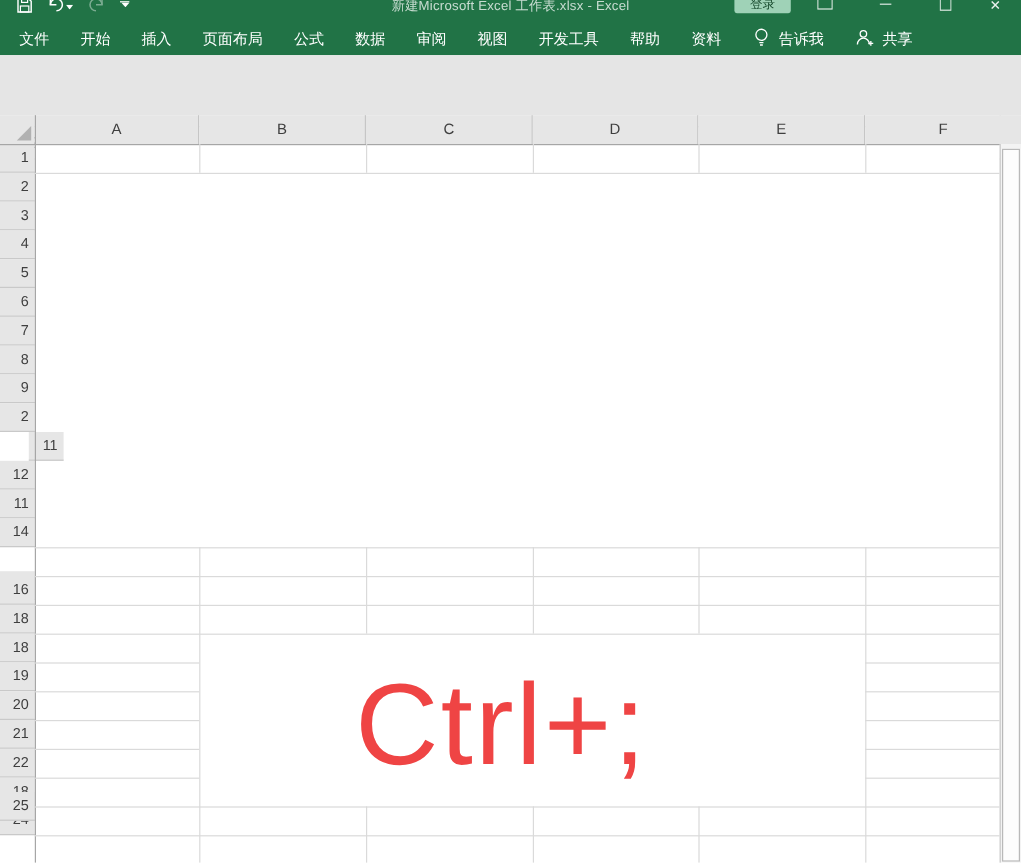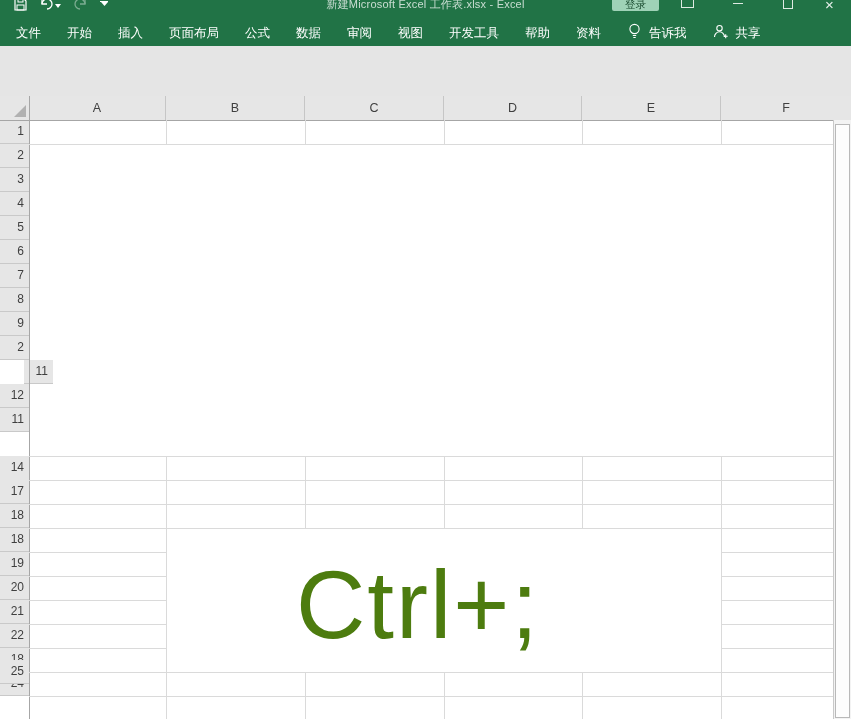--- a/index.html
+++ b/index.html
@@ -177,21 +177,21 @@
           </svg>
       </span>
     </div>
   </div>
 
   <div id="cells" class="abs"></div>
   <div id="corner" class="abs">
       <span class="tri"></span>
     </div>
 
-  <div id="overlay-caption" class="abs" style="color: #4d7c0f;">Ctrl+;</div>
+  <div id="overlay-caption" class="abs" style="color: #ef4444;">Ctrl+;</div>
 
   <div id="vscroll" class="abs">
     <div id="vs-up">
         <span class="up-tri"></span>
       </div>
     <div id="vs-thumb"></div>
   </div>
 
 <div class="colhdr" style="left: 29px; width: 137px;">A</div>
     <div class="colhdr" style="left: 166px; width: 139px;">B</div>
@@ -205,23 +205,23 @@
     <div class="rowhdr" style="top: 192px;">4</div>
     <div class="rowhdr" style="top: 216px;">5</div>
     <div class="rowhdr" style="top: 240px;">6</div>
     <div class="rowhdr" style="top: 264px;">7</div>
     <div class="rowhdr" style="top: 288px;">8</div>
     <div class="rowhdr" style="top: 312px;">9</div>
     <div class="rowhdr" style="top: 336px;">2</div>
     <div class="rowhdr" style="top: 360px; margin-left: 24px;">11</div>
     <div class="rowhdr" style="top: 384px;">12</div>
     <div class="rowhdr" style="top: 408px;">11</div>
-    <div class="rowhdr" style="top: 456px;">14</div>
+    <div class="rowhdr" style="top: 432px;">14</div>
     <div class="rowhdr" style="top: 476px;">15</div>
-    <div class="rowhdr" style="top: 480px;">17</div>
+    <div class="rowhdr" style="top: 480px;">16</div>
     <div class="rowhdr" style="top: 504px;">18</div>
     <div class="rowhdr" style="top: 528px;">18</div>
     <div class="rowhdr" style="top: 552px;">19</div>
     <div class="rowhdr" style="top: 576px;">20</div>
     <div class="rowhdr" style="top: 600px;">21</div>
     <div class="rowhdr" style="top: 624px;">22</div>
     <div class="rowhdr" style="top: 648px;">18</div>
     <div class="rowhdr" style="top: 672px;">24</div>
     <div class="rowhdr" style="top: 660px;">25</div>
     <div class="ln" style="left: 0px; top: 120px; width: 833px; height: 1px; background: rgb(166, 166, 166);"></div>

